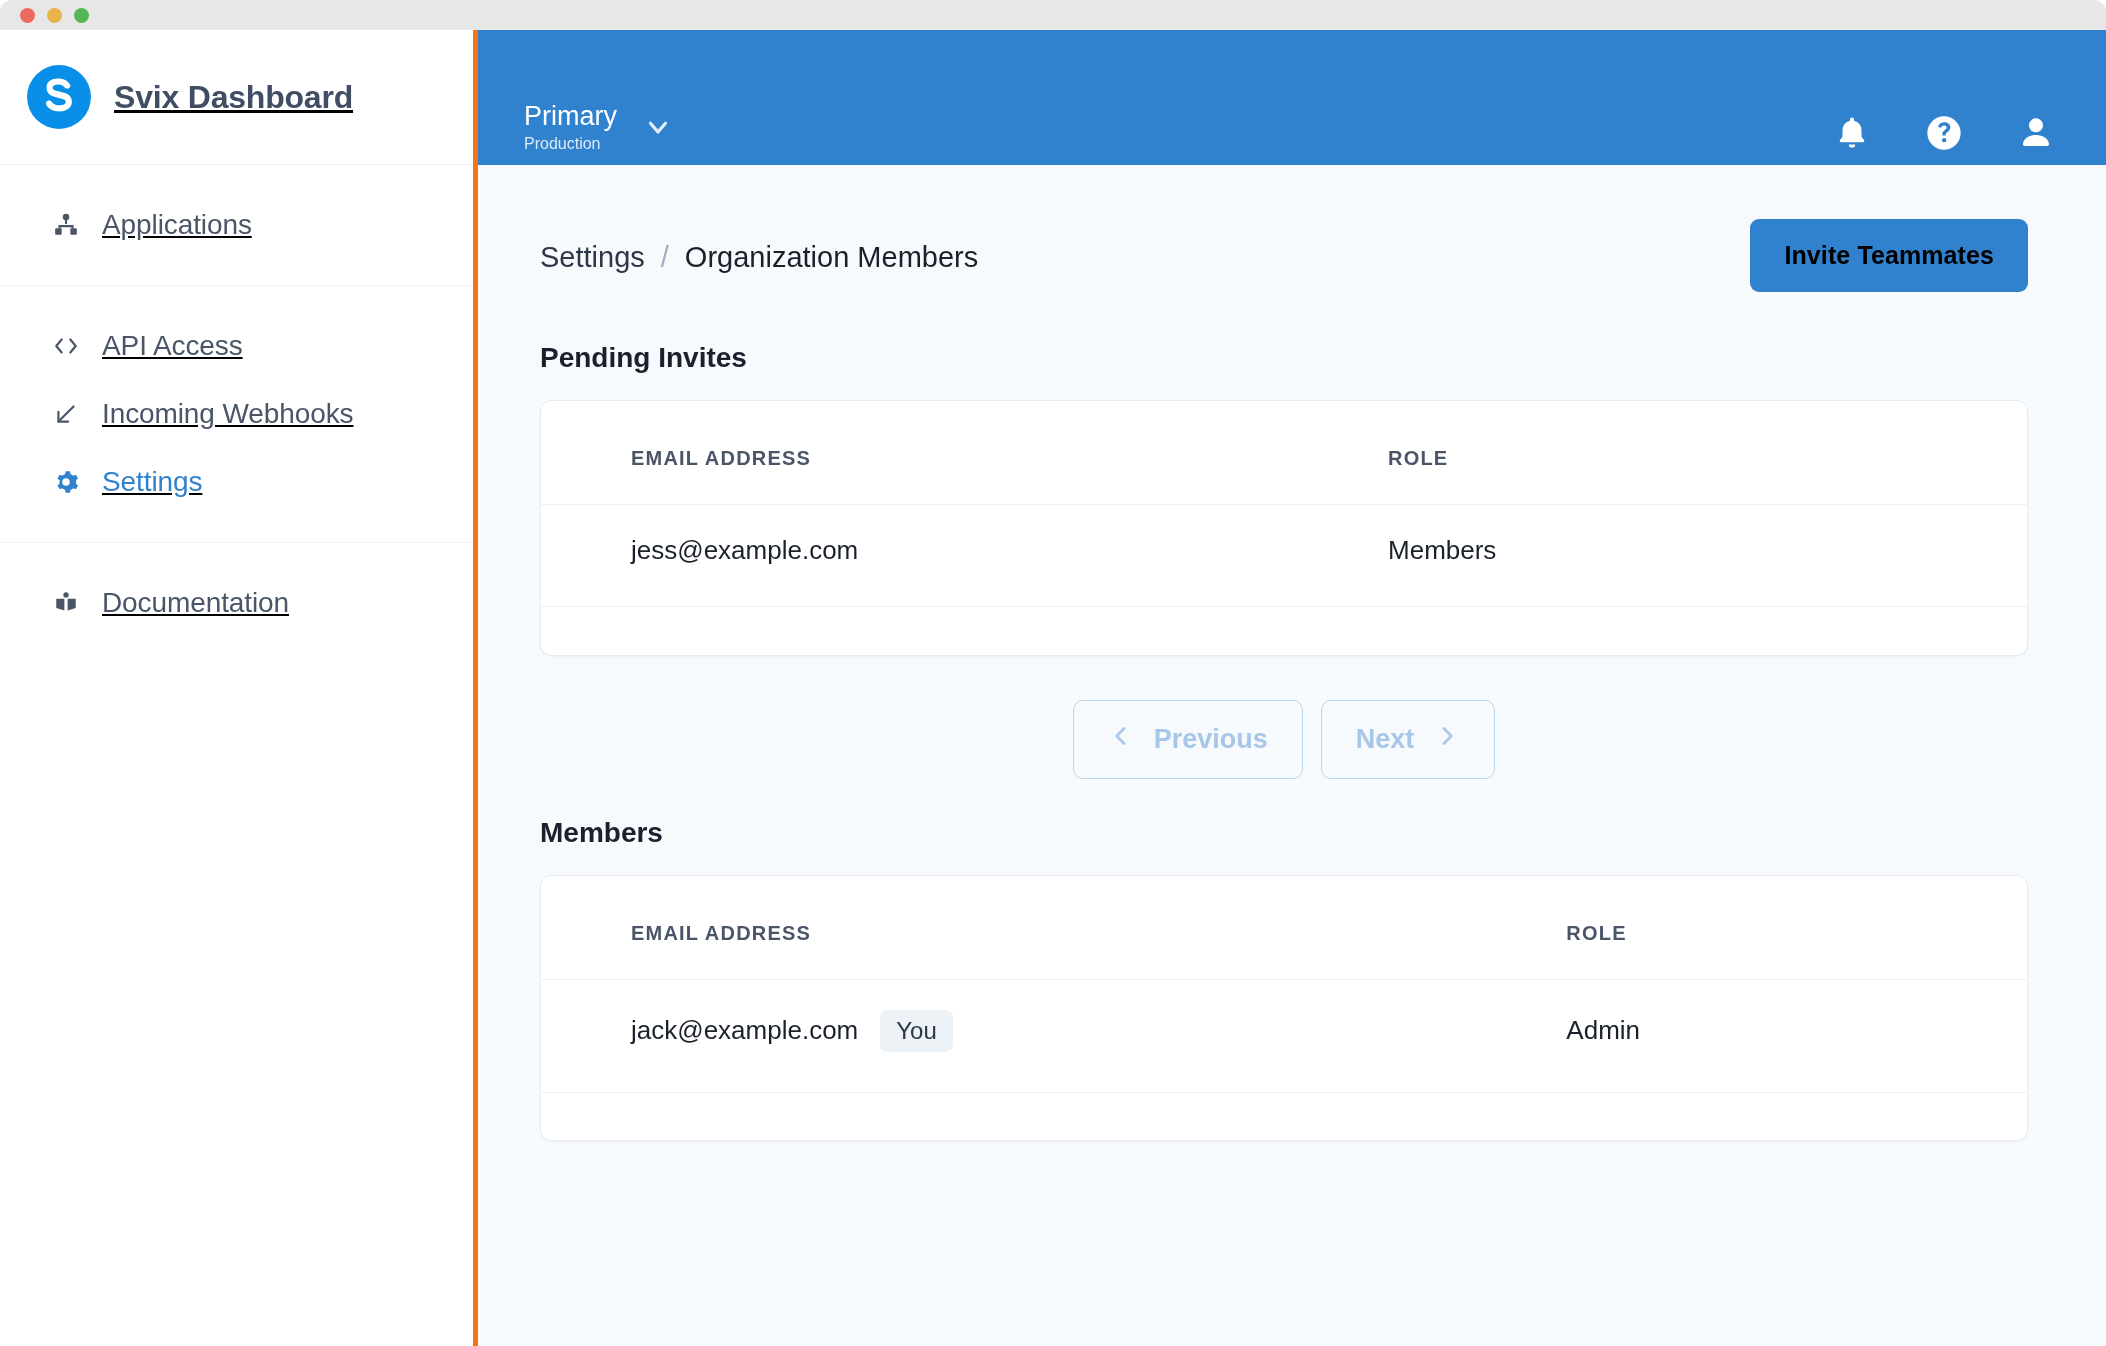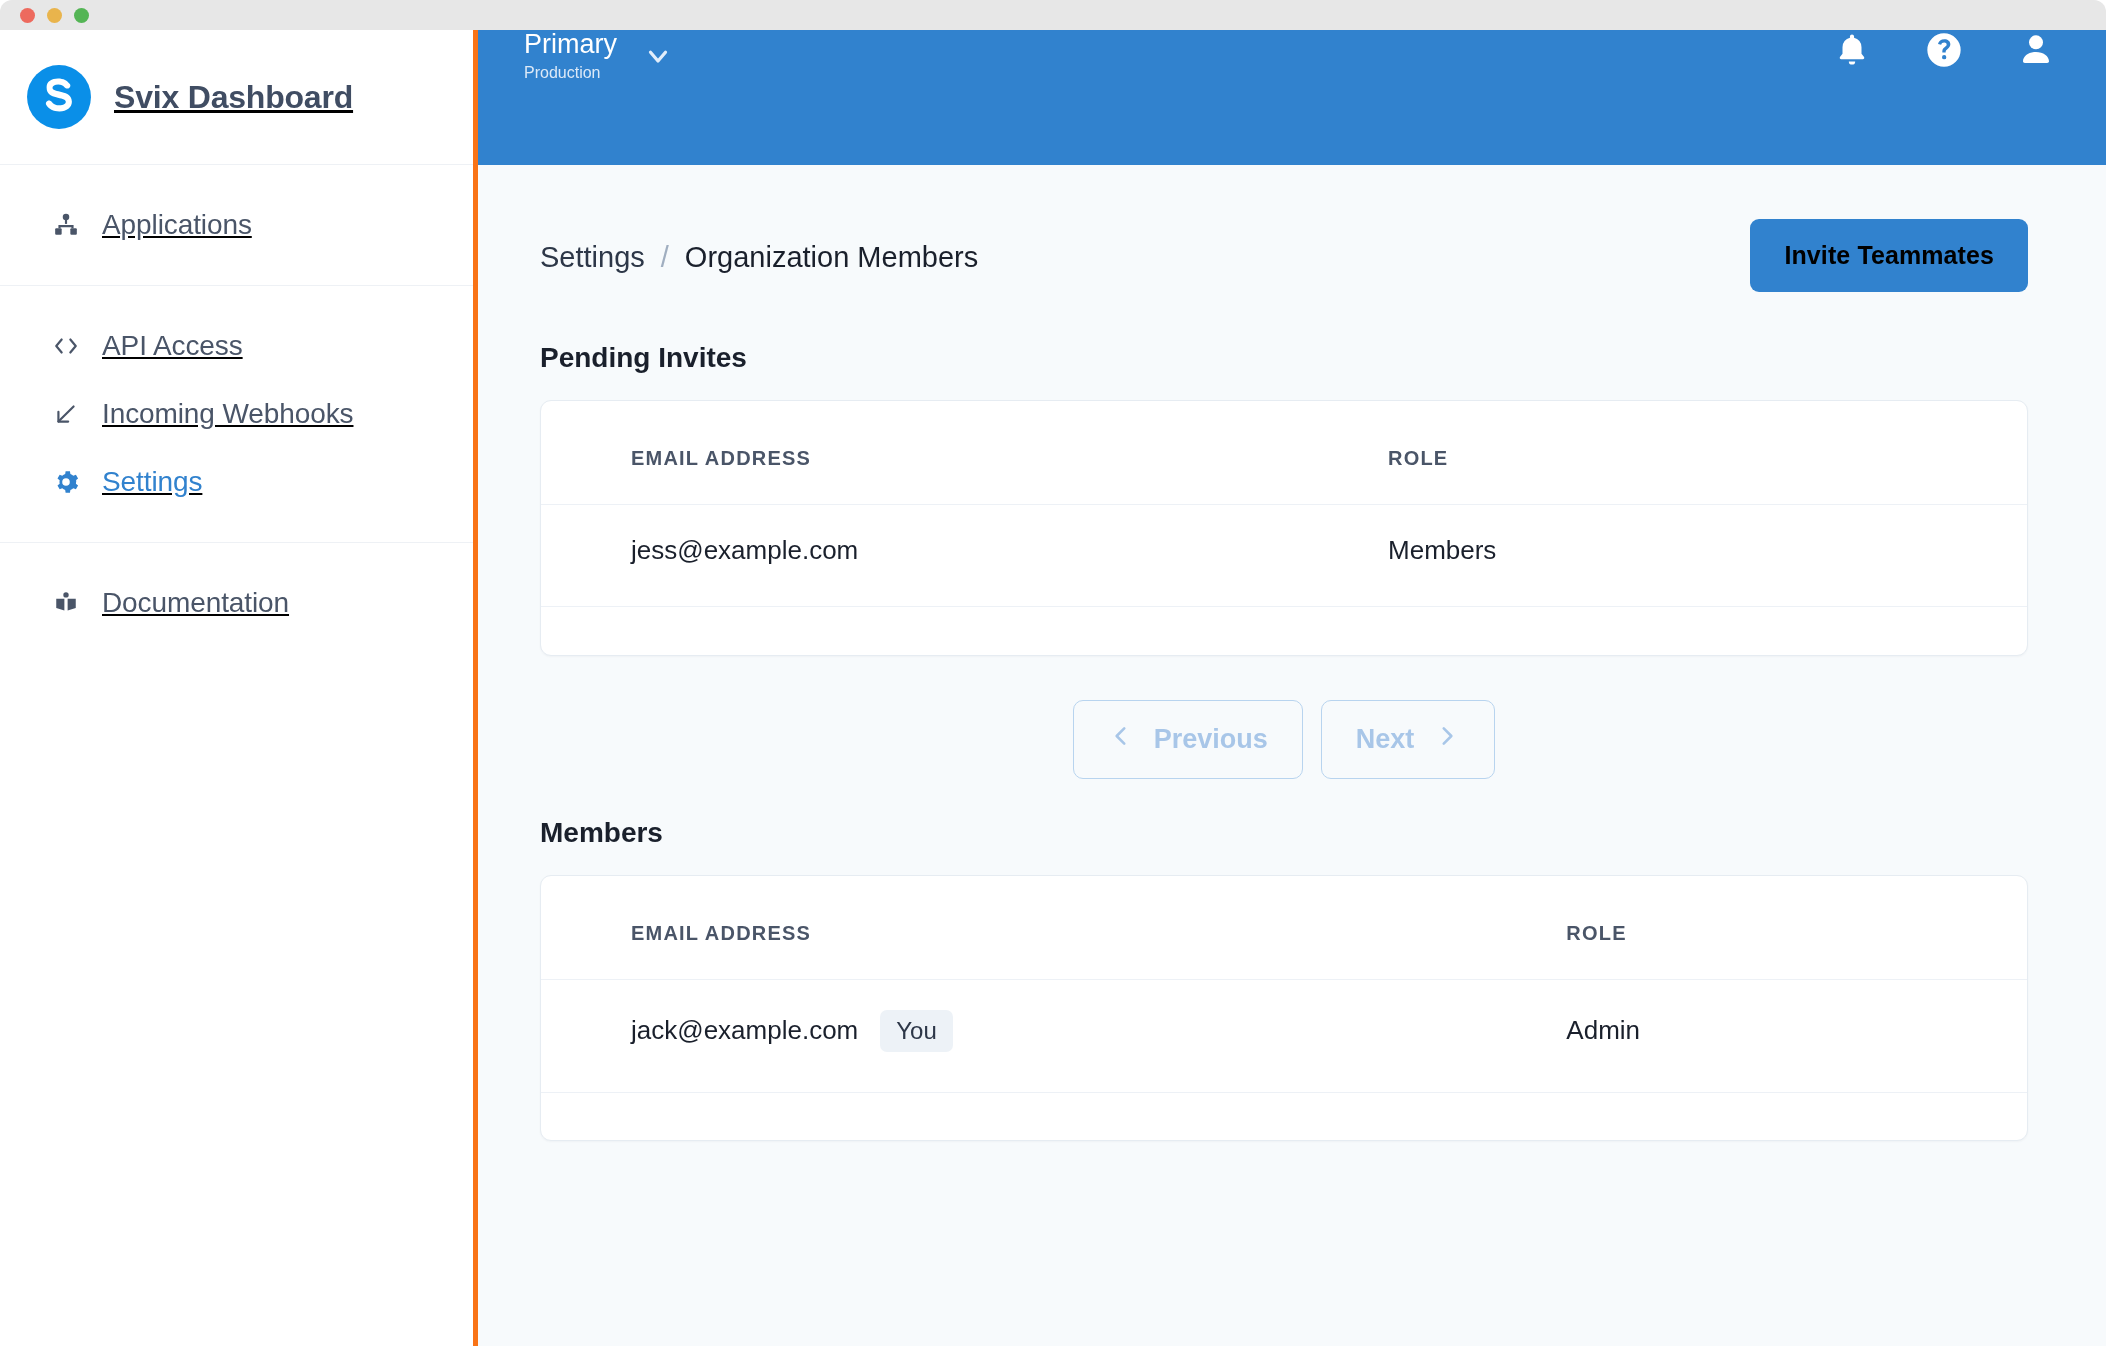--- a/index.html
+++ b/index.html
@@ -92,21 +92,21 @@
   .nav-item.active .nav-icon { color: #3182ce; }
 
   
   .main { flex: 1; display: flex; flex-direction: column; min-width: 0; }
 
   .topbar {
     height: 135px;
     flex: 0 0 135px;
     background: #3182ce;
     display: flex;
-    align-items: flex-start;
+    align-items: flex-end;
     justify-content: space-between;
     padding: 0 50px 12px 46px;
     gap: 9px;
   }
   .env-switcher { display: flex; align-items: center; gap: 26px; cursor: pointer; }
   .env-texts { display: flex; flex-direction: column; gap: 4px; }
   .env-primary { font-size: 27px; color: #ffffff; line-height: 1.1; }
   .env-secondary { font-size: 16px; color: #dce9f7; line-height: 1.1; }
   .chev { width: 30px; height: 30px; color: #e2eefb; }
 

